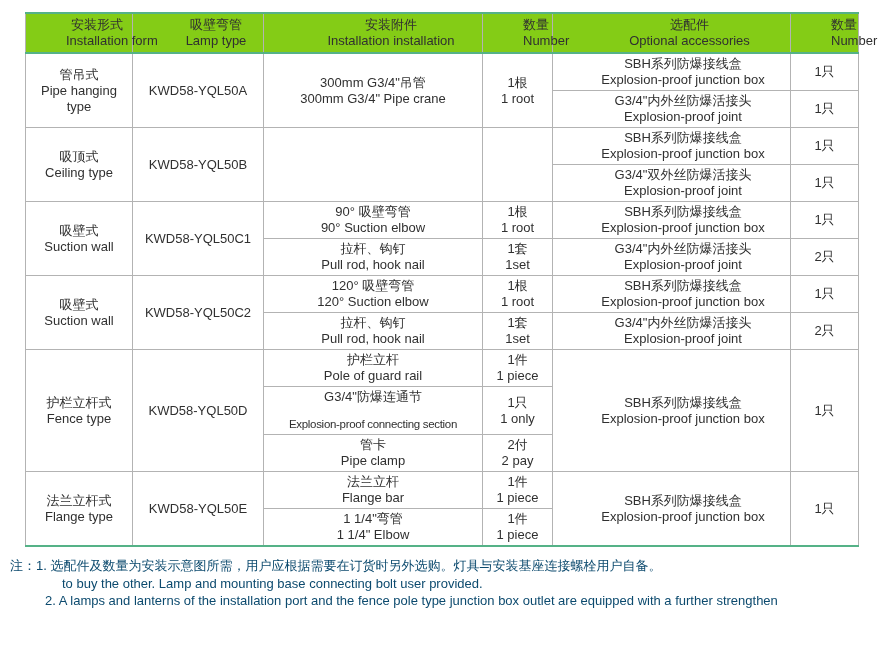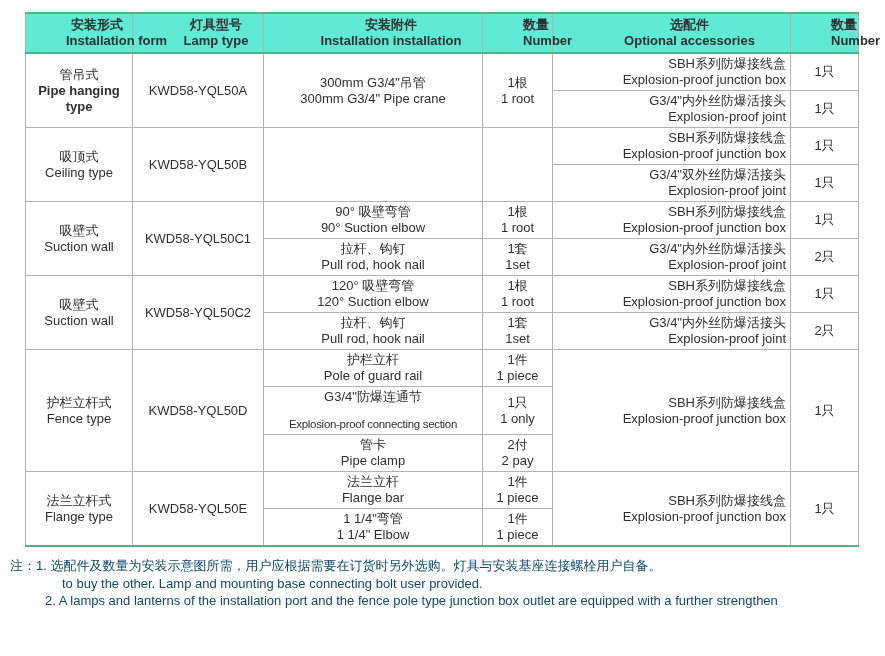--- a/index.html
+++ b/index.html
@@ -25,28 +25,28 @@
   .spec-table col.c5{width:238px;}
   .spec-table col.c6{width:68px;}
   .spec-table th,.spec-table td{
     border:1px solid #b3b3b3;
     text-align:center;
     vertical-align:middle;
     padding:2px 4px;
     line-height:16px;
   }
   .spec-table thead th{
-    background:#5eead4;
+    background:#84cc16;
     border-bottom:2px solid #55b287;
     height:34px;
-    font-weight:bold;
+    font-weight:normal;
     padding-left:40px;
   }
   .spec-table tbody tr{height:37px;}
-  .spec-table td.c-opt{text-align:right;padding-left:27px;margin-top:37px;}
+  .spec-table td.c-opt{text-align:center;padding-left:27px;margin-top:37px;}
   .zh{white-space:nowrap;}
   .en{white-space:nowrap;}
   .tight{font-size:11.5px;letter-spacing:-0.3px;margin-top:11px;}
   .notes{
     margin:10px 0 0 10px;
     font-size:13px;
     line-height:17.5px;
     color:#0c4a6e;
   }
   .note-line{white-space:nowrap;}
@@ -67,21 +67,21 @@
       <col class="c5">
       <col class="c6">
     </colgroup>
   <thead>
     <tr>
       <th>
         <div class="zh">安装形式</div>
         <div class="en">Installation form</div>
       </th>
       <th>
-        <div class="zh">灯具型号</div>
+        <div class="zh">吸壁弯管</div>
         <div class="en">Lamp type</div>
       </th>
       <th>
         <div class="zh">安装附件</div>
         <div class="en">Installation installation</div>
       </th>
       <th>
         <div class="zh">数量</div>
         <div class="en">Number</div>
       </th>
@@ -93,21 +93,21 @@
         <div class="zh">数量</div>
         <div class="en">Number</div>
       </th>
     </tr>
   </thead>
   <tbody>
 
     <tr>
       <td rowspan="2" class="c-form">
         <div class="zh">管吊式</div>
-        <div style="white-space:normal;font-weight:bold;">Pipe hanging type</div>
+        <div style="white-space:normal;">Pipe hanging type</div>
       </td>
       <td rowspan="2" class="c-model">
         <div>KWD58-YQL50A</div>
       </td>
       <td rowspan="2" class="c-acc">
         <div class="zh">300mm G3/4"吊管</div>
         <div class="en">300mm G3/4" Pipe crane</div>
       </td>
       <td rowspan="2" class="c-num">
         <div class="zh">1根</div>

